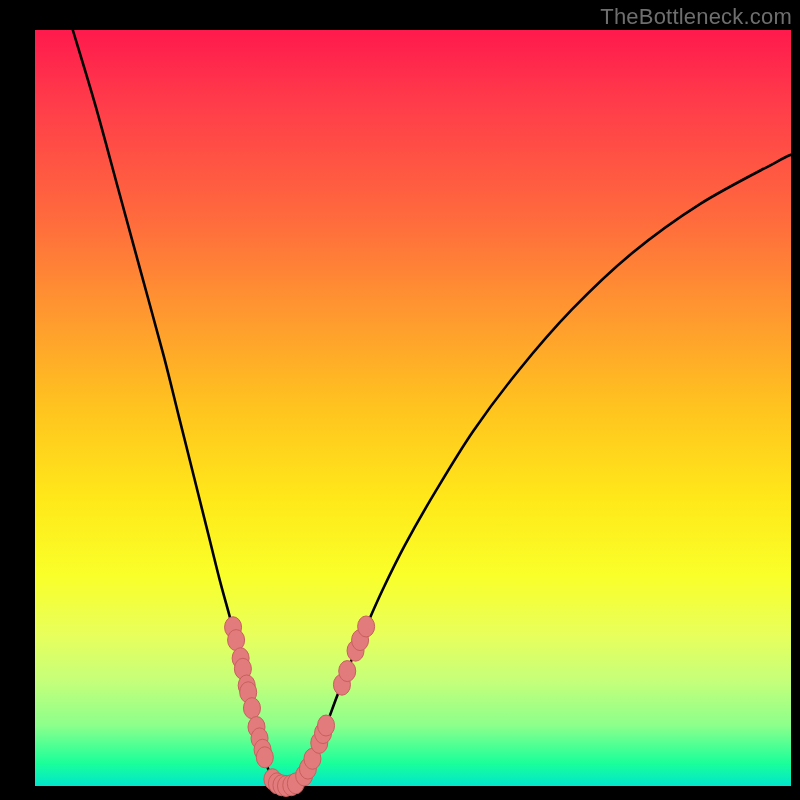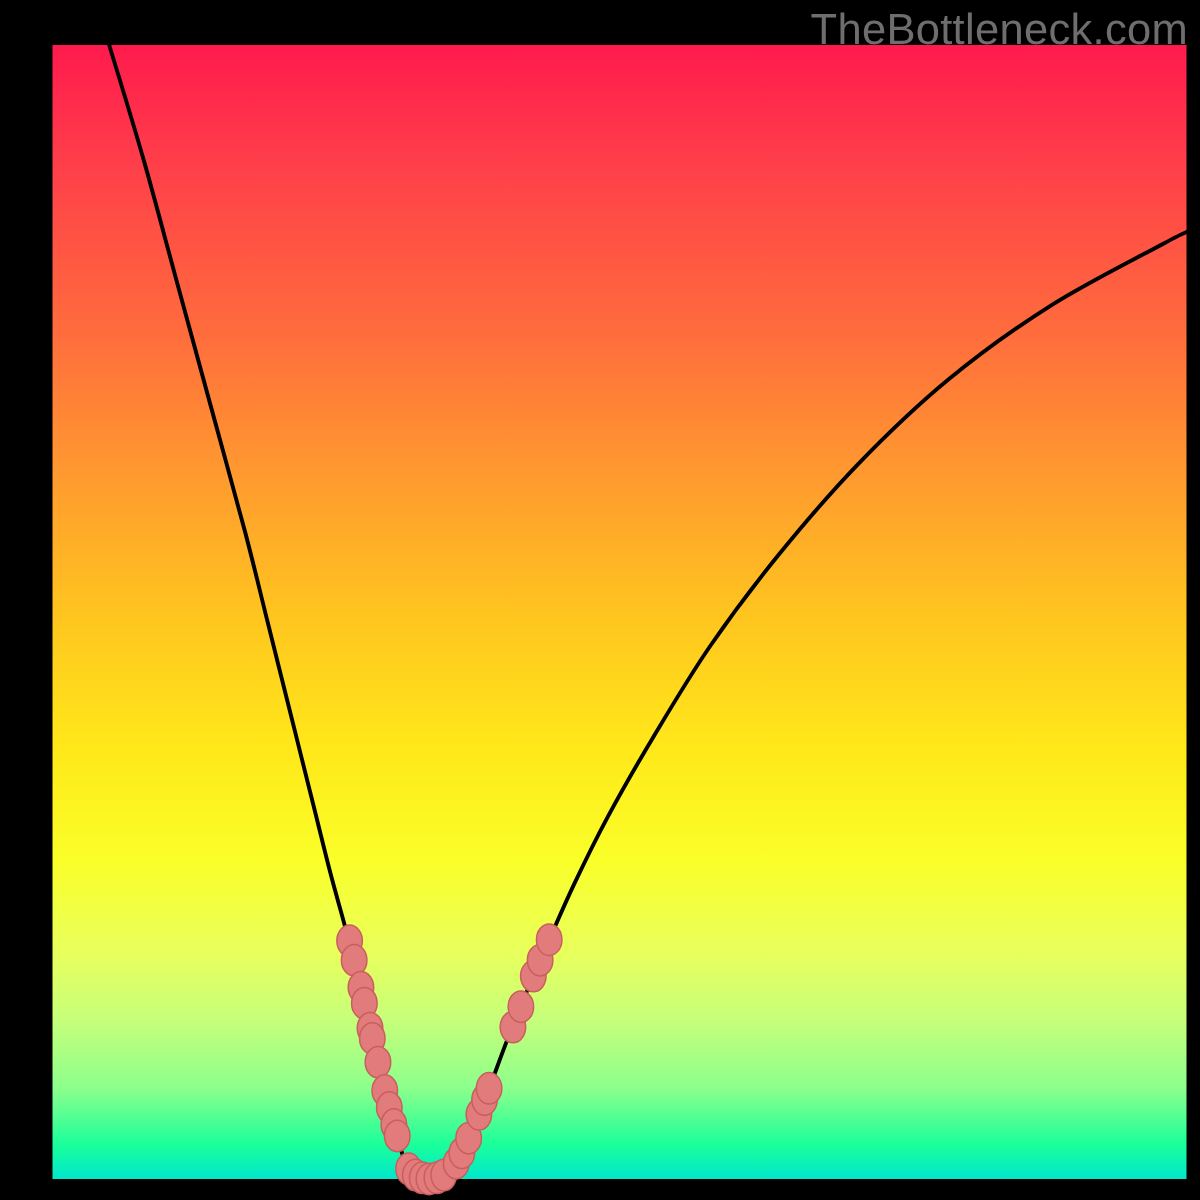--- a/index.html
+++ b/index.html
@@ -39,21 +39,21 @@
       #8cff8c 92%,
       #1aff9a 97%,
       #00e6cc 100%
     );
   }
   .wm-text {
     position: absolute;
     top: 4px;
     right: 8px;
     color: #6e6e6e;
-    font-size: 29px;
+    font-size: 22px;
     font-weight: 500;
     letter-spacing: 0.2px;
   }
   svg.curves {
     position: absolute;
     left: 0;
     top: 0;
     width: 800px;
     height: 800px;
     pointer-events: none;

